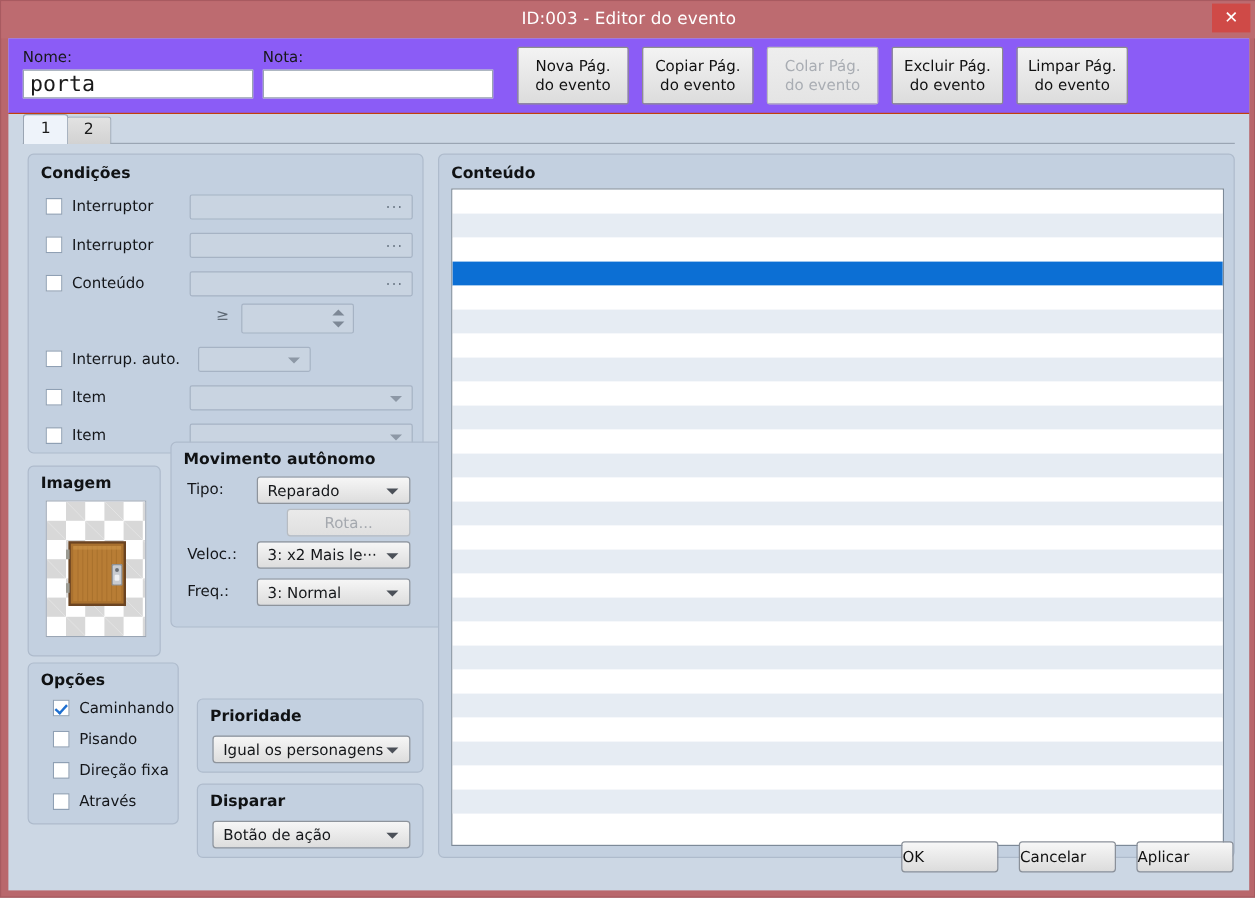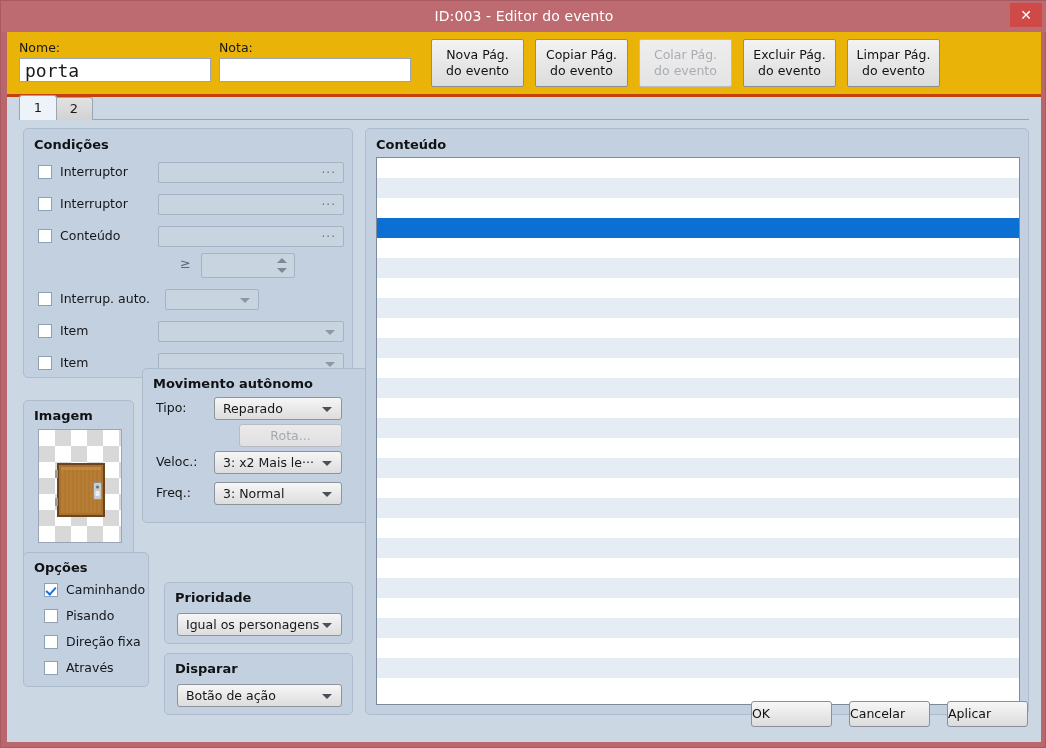--- a/index.html
+++ b/index.html
@@ -42,22 +42,22 @@
   
   #client {
     position: absolute; left: 6px; top: 31px;
     width: 1034px; height: 710px;
     background: #ccd7e4;
   }
   
   #header-band {
     position: absolute; left: 0; top: 0;
     width: 1034px; height: 62px;
-    background: #eab308;
-    border-bottom: 3px solid #c2410c;
+    background: #8b5cf6;
+    border-bottom: 1px solid #c2410c;
   }
   .field-label {
     position: absolute;
     font-size: 12.5px; color: #17181a;
   }
   .text-input {
     position: absolute;
     box-sizing: border-box;
     background: #ffffff;
     border: 1px solid #9aa5b3;
@@ -374,21 +374,21 @@
         <span class="caret"></span>
       </div>
 
       <div class="cbox" style="left:14px; top:227px;"></div>
       <div class="cb-label" style="left:36px; top:226px;">Item</div>
       <div class="flatfield" style="left:134px; top:224px; width:186px; height:21px;">
         <span class="caret"></span>
       </div>
     </div>
 
-    <div class="group" style="left:16px; top:356px; width:111px; height:159px;margin-top:12px;">
+    <div class="group" style="left:16px; top:356px; width:111px; height:159px;">
       <div class="group-title" style="left:10px; top:7px;">Imagem</div>
       <div id="img-frame" style="left:14px; top:28px; width:84px; height:114px;">
         <div id="checker"></div>
         <svg width="84" height="114" viewBox="0 0 84 114" style="position:absolute;left:0;top:0;">
           <rect x="18" y="33" width="48" height="54" fill="#6b4422"></rect>
           <rect x="20" y="35" width="44" height="50" fill="#a9712f"></rect>
           <rect x="22" y="37" width="40" height="46" fill="#b87d35"></rect>
           <g stroke="#a06a28" stroke-width="0.7" opacity="0.75">
             <line x1="26" y1="37" x2="26" y2="83"></line>
             <line x1="30" y1="37" x2="30" y2="83"></line>

